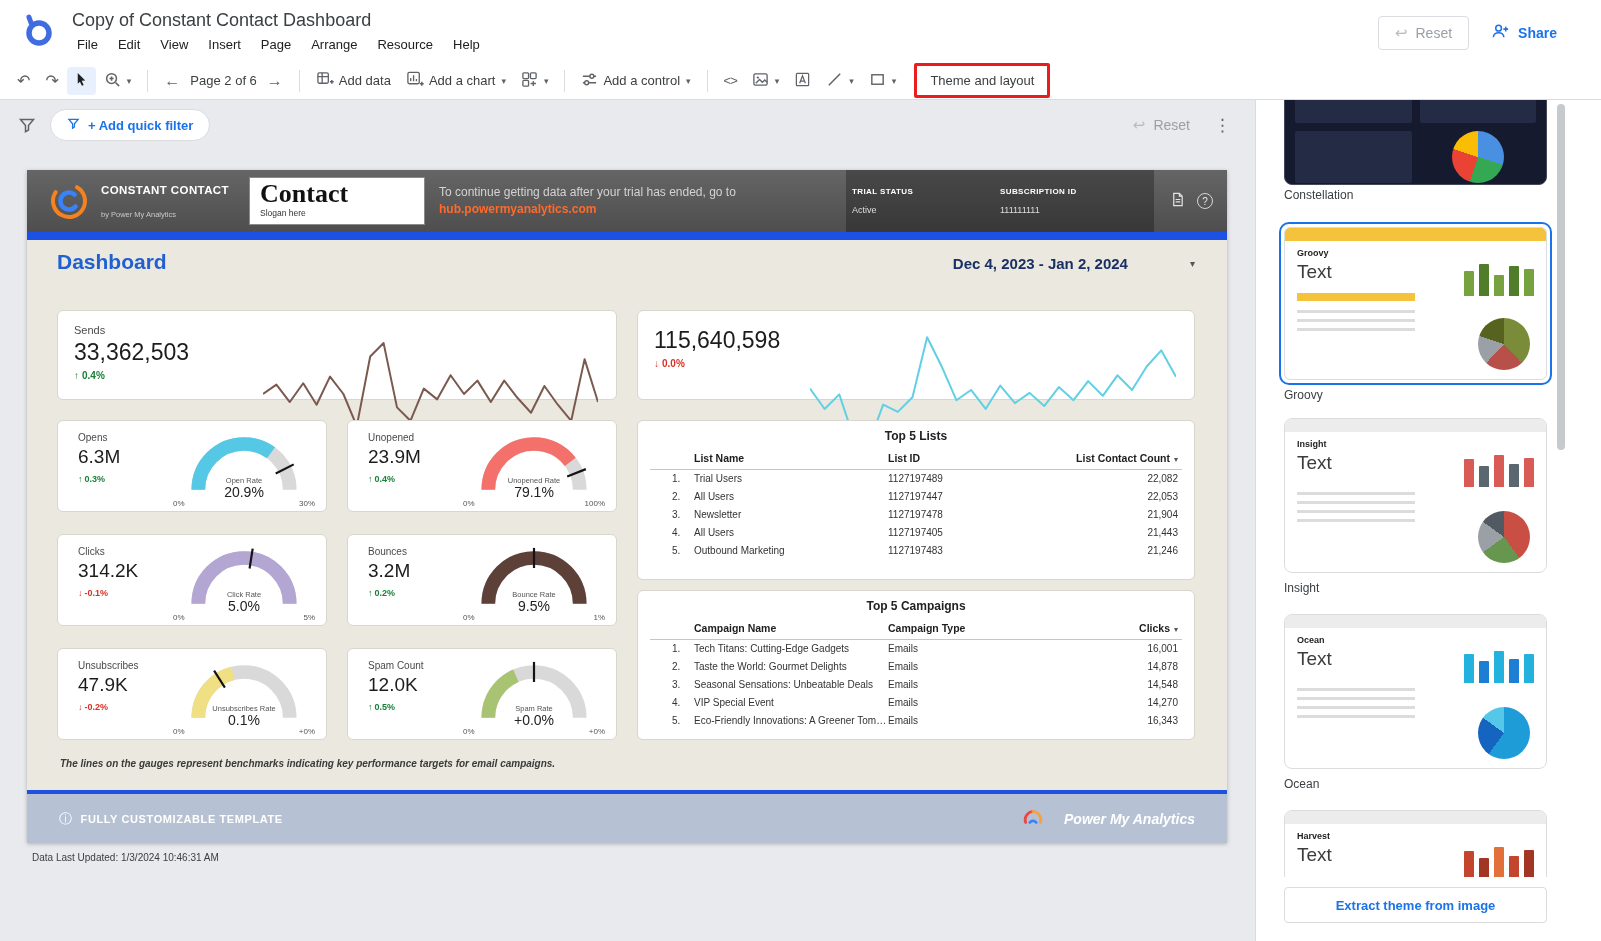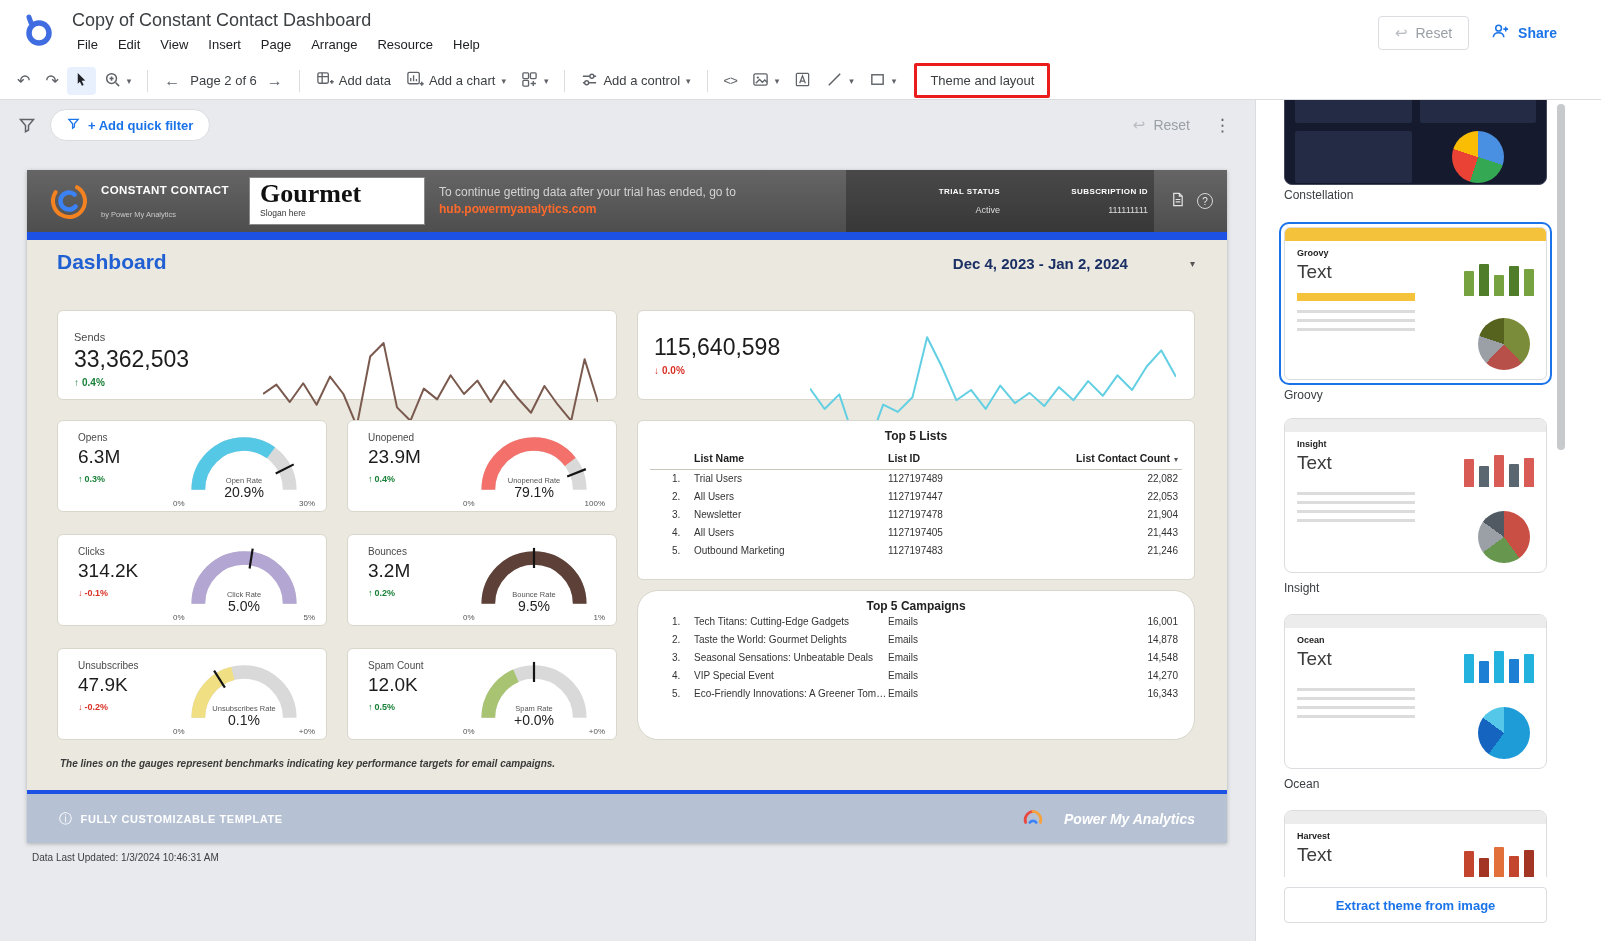--- a/index.html
+++ b/index.html
@@ -48,34 +48,34 @@
   .cc-brand{margin-left:12px;width:148px;}
   .cc-name{color:#fff;font-weight:700;font-size:11.5px;letter-spacing:.4px;}
   .cc-by{color:#c9c9c9;font-size:7.5px;margin-top:14px;}
   .company-box{width:176px;height:48px;background:#fff;border:1px solid #8a8a8a;padding:1px 10px;flex:0 0 auto;}
   .company-name{font-family:"Liberation Serif","DejaVu Serif",serif;font-weight:700;font-size:26px;line-height:30px;color:#111;}
   .company-slogan{font-size:8.5px;color:#333;margin-top:-1px;}
   .trial-note{margin-left:14px;font-size:12px;max-width:345px;line-height:15px;}
   .tn-1{color:#d3d3d3;}
   .tn-2{color:#ff6a2b;font-weight:700;text-decoration:none;display:inline-block;margin-top:2px;cursor:pointer;}
   .status-box{margin-left:auto;background:rgba(0,0,0,.28);align-self:stretch;display:flex;align-items:center;padding:0 6px;}
-  .sb-col{width:148px;text-align:right;}
+  .sb-col{width:148px;text-align:left;}
   .sb-label{color:#fff;font-size:8px;font-weight:700;letter-spacing:.4px;}
   .sb-value{color:#dedede;font-size:9px;margin-top:9px;}
   .hd-icons{display:flex;align-items:center;gap:12px;margin-left:16px;}
   .help-circle{width:16px;height:16px;border-radius:50%;border:1.5px solid #d6d6d6;color:#e8e8e8;font-size:10px;display:flex;align-items:center;justify-content:center;}
   .rp-blue{height:8px;background:#1d51e3;}
   .rp-body{position:absolute;top:70px;left:0;right:0;bottom:53px;background:#eae8df;}
 
   .rp-title{position:absolute;left:30px;top:10px;font-size:21px;font-weight:700;color:#2160d3;}
   .date-ctl{position:absolute;top:15px;right:32px;display:flex;align-items:center;color:#1a2f63;font-weight:700;font-size:15px;cursor:pointer;}
   .date-ctl .dd2{margin-left:62px;color:#555;font-size:10px;}
 
   .card{position:absolute;background:#fff;border:1px solid #d9d6cb;border-radius:6px;}
-  .scorecard{height:90px;padding:20px 16px;}
+  .scorecard{height:90px;padding:13px 16px;}
   .sc-label{font-size:11px;color:#4a4a4a;}
   .sc-value{font-size:23px;color:#1c1c1c;margin-top:3px;}
   .sc-delta{font-size:10px;font-weight:700;margin-top:4px;display:flex;align-items:center;gap:3px;}
   .up{color:#188038;}
   .down{color:#d93025;}
   .arr{font-weight:700;}
   .sparkline{position:absolute;top:16px;bottom:18px;}
   .scorecard[data-sc="0"] .sparkline{left:205px;right:18px;}
   .scorecard[data-sc="1"] .sparkline{left:172px;right:18px;}
 
@@ -330,21 +330,21 @@
             <svg viewBox="0 0 40 40" width="40" height="40">
               <circle cx="20" cy="20" r="16" fill="none" stroke="#f58220" stroke-width="4" stroke-dasharray="76 26" stroke-linecap="round" transform="rotate(-60 20 20)"></circle>
               <circle cx="20" cy="20" r="8.5" fill="none" stroke="#3b82f6" stroke-width="4.5" stroke-dasharray="40 14" stroke-linecap="round" transform="rotate(40 20 20)"></circle>
             </svg>
           </div>
           <div class="cc-brand">
             <div class="cc-name">CONSTANT CONTACT</div>
             <div class="cc-by">by Power My Analytics</div>
           </div>
           <div class="company-box">
-            <div class="company-name">Gourmet</div>
+            <div class="company-name">Contact</div>
             <div class="company-slogan">Slogan here</div>
           </div>
           <div class="trial-note">
             <div class="tn-1">To continue getting data after your trial has ended, go to</div>
             <a class="tn-2">hub.powermyanalytics.com</a>
           </div>
           <div class="status-box">
             <div class="sb-col">
               <div class="sb-label">TRIAL STATUS</div>
               <div class="sb-value">Active</div>
@@ -560,22 +560,28 @@
                 </div>
                 <div class="trow">
                   <div class="tc tc0">5.</div>
                   <div class="tc tc1">Outbound Marketing</div>
                   <div class="tc tc2">1127197483</div>
                   <div class="tc tc3">21,246</div>
                 </div>
               </div>
           </div>
 
-          <div class="card table-card" style="left:610px;top:350px;width:558px;height:150px;border-radius:21px;--cols:44px 1fr 176px 118px;">
+          <div class="card table-card" style="left:610px;top:350px;width:558px;height:150px;--cols:44px 1fr 176px 118px;">
             <div class="tt">Top 5 Campaigns</div>
+            <div class="thead">
+              <div class="tc tc0"></div>
+              <div class="tc tc1">Campaign Name</div>
+              <div class="tc tc2">Campaign Type</div>
+              <div class="tc tc3"><span>Clicks</span><span class="sort">▾</span></div>
+            </div>
             <div class="tbody">
                 <div class="trow">
                   <div class="tc tc0">1.</div>
                   <div class="tc tc1">Tech Titans: Cutting-Edge Gadgets</div>
                   <div class="tc tc2">Emails</div>
                   <div class="tc tc3">16,001</div>
                 </div>
                 <div class="trow">
                   <div class="tc tc0">2.</div>
                   <div class="tc tc1">Taste the World: Gourmet Delights</div>

